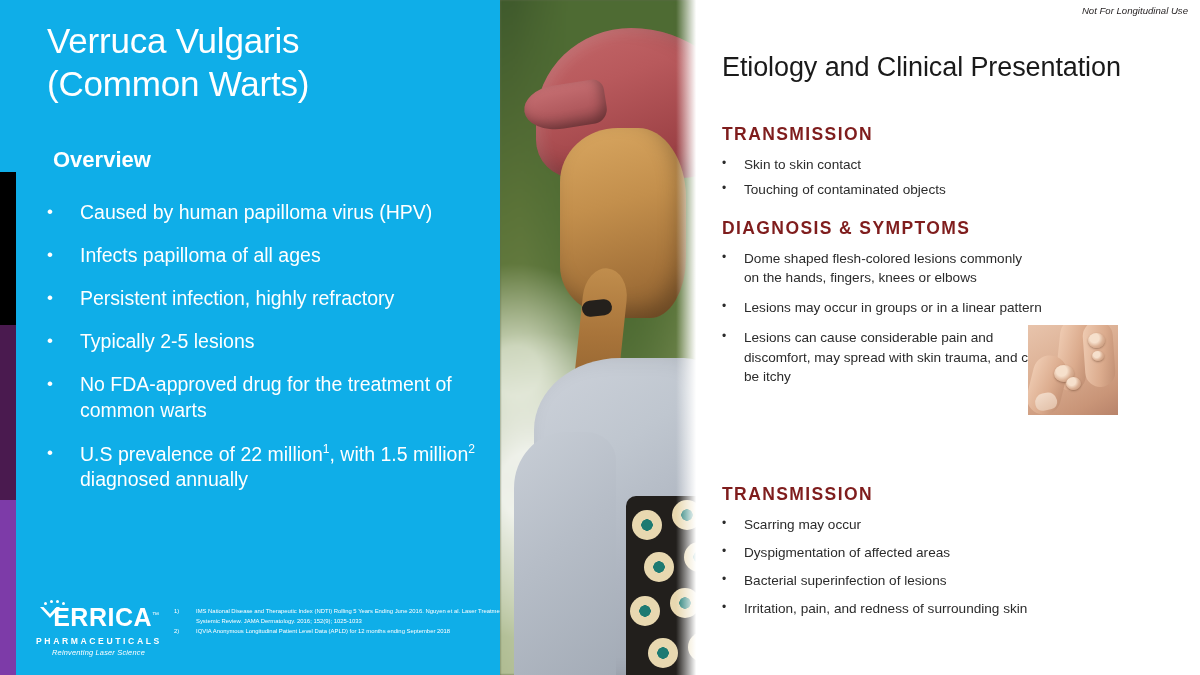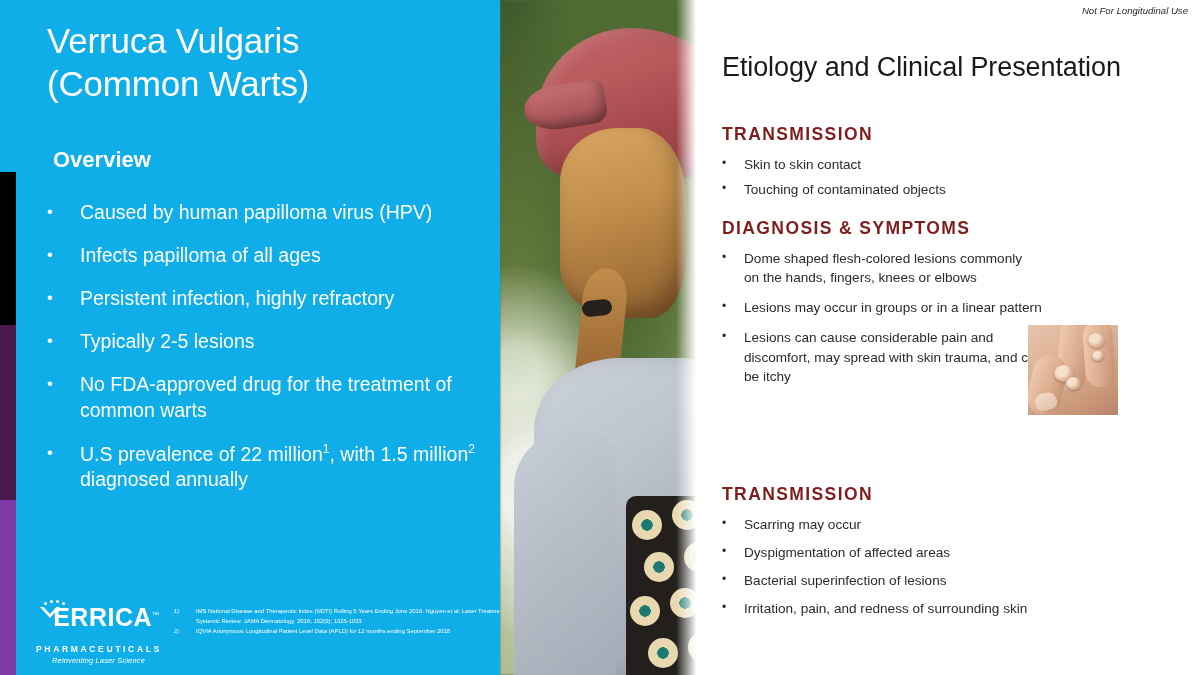--- a/index.html
+++ b/index.html
@@ -55,21 +55,21 @@
   }
   .logo-word{
     position:absolute; left:0; top:5px; width:125px;
     font-size:25px; font-weight:bold; letter-spacing:0.5px;
     line-height:1; color:#fff;
   }
   .logo-word .vhide{ visibility:hidden; }
   .logo-tm{ font-size:7px; vertical-align:super; font-weight:normal; }
   .logo-sub{
     font-size:8.6px; letter-spacing:2.6px; font-weight:bold;
-    margin-top:10px; color:#fff; text-align:center; width:125px;
+    margin-top:2px; color:#fff; text-align:center; width:125px;
   }
   .logo-tag{
     font-size:7.4px; font-style:italic; margin-top:2px;
     text-align:center; width:125px; color:#fff; letter-spacing:0.2px;
   }
 
   
   .footnotes{
     position:absolute; left:174px; top:606px; width:420px;
     color:#ffffff; font-size:5.9px; line-height:1.72; z-index:5;

